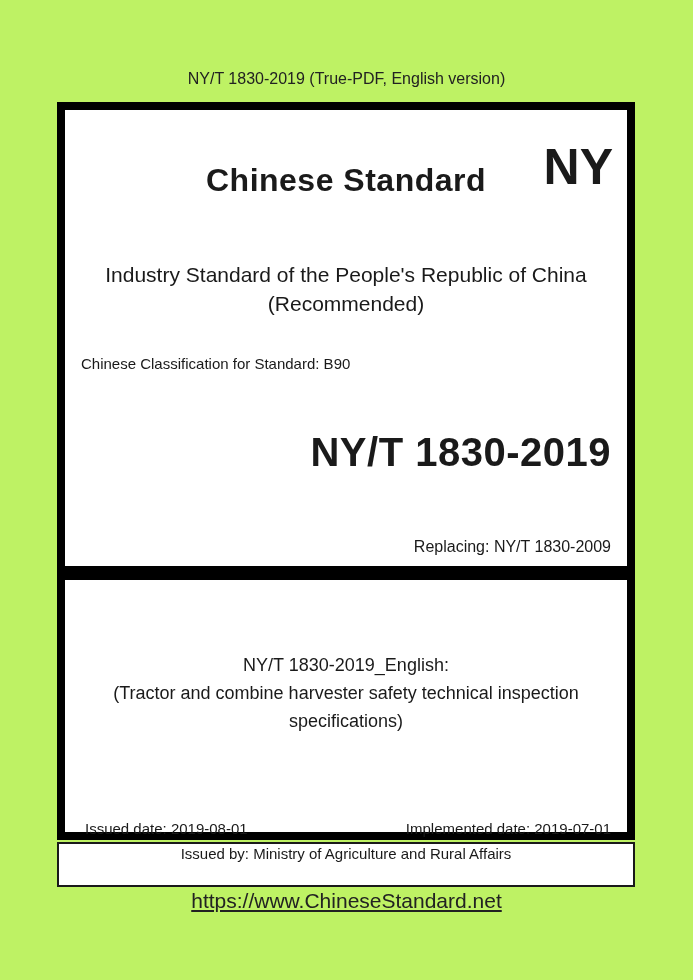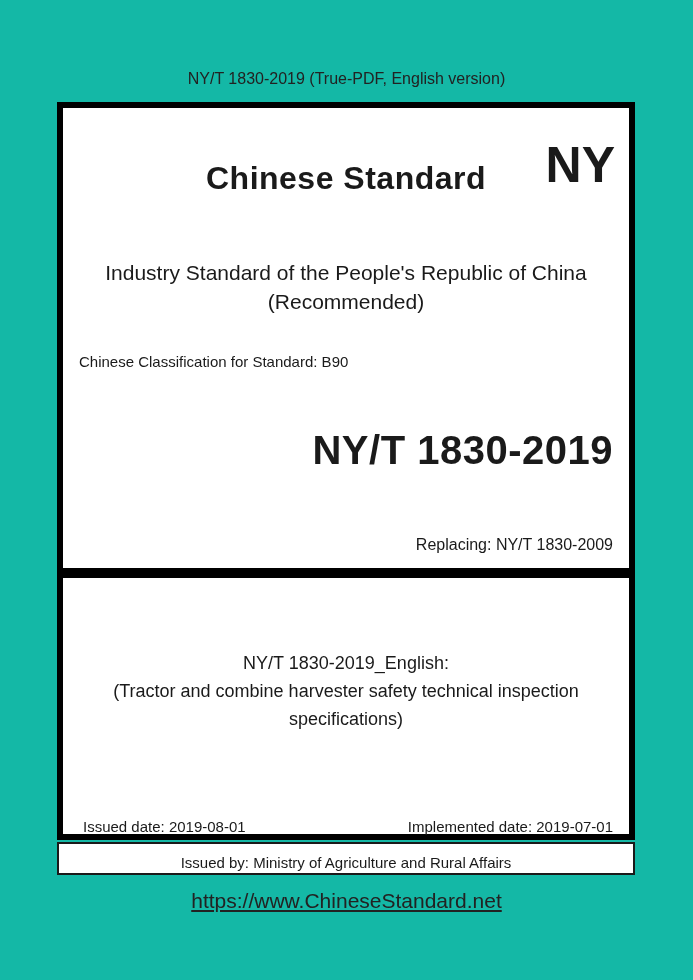--- a/index.html
+++ b/index.html
@@ -4,21 +4,21 @@
 <style>
   html, body {
     margin: 0;
     padding: 0;
     background: #ffffff;
   }
   .page {
     position: relative;
     width: 693px;
     height: 980px;
-    background: #14b8a6;
+    background: #bef264;
     font-family: "Liberation Sans", sans-serif;
     color: #1a1a1a;
     overflow: hidden;
   }
   .abs { position: absolute; }
   .center-text { left: 0; width: 100%; text-align: center; }
 
   .header-note {
     top: 68px;
     font-size: 16px;
@@ -26,27 +26,27 @@
     color: #222;
   }
 
   .box {
     position: absolute;
     left: 57px;
     width: 578px;
     box-sizing: border-box;
     background: #ffffff;
   }
-  .box-gray { border: 6px solid #000000; padding-left: 36px; }
+  .box-gray { border: 8px solid #000000; padding-left: 36px; }
   .box-black { border: 2px solid #1a1a1a; }
 
   .box1 { top: 102px; height: 472px; }
   .box2 { top: 572px; height: 268px; z-index: 1; }
-  .box3 { top: 842px; height: 33px; z-index: 2;
-          display: flex; align-items: flex-end; justify-content: center; }
+  .box3 { top: 842px; height: 45px; z-index: 2;
+          display: flex; align-items: flex-start; justify-content: center; }
 
   .brand-title {
     top: 52px;
     font-size: 32px;
     font-weight: bold;
     line-height: 36px;
     letter-spacing: 0.5px;
   }
   .brand-code {
     top: 30px;

